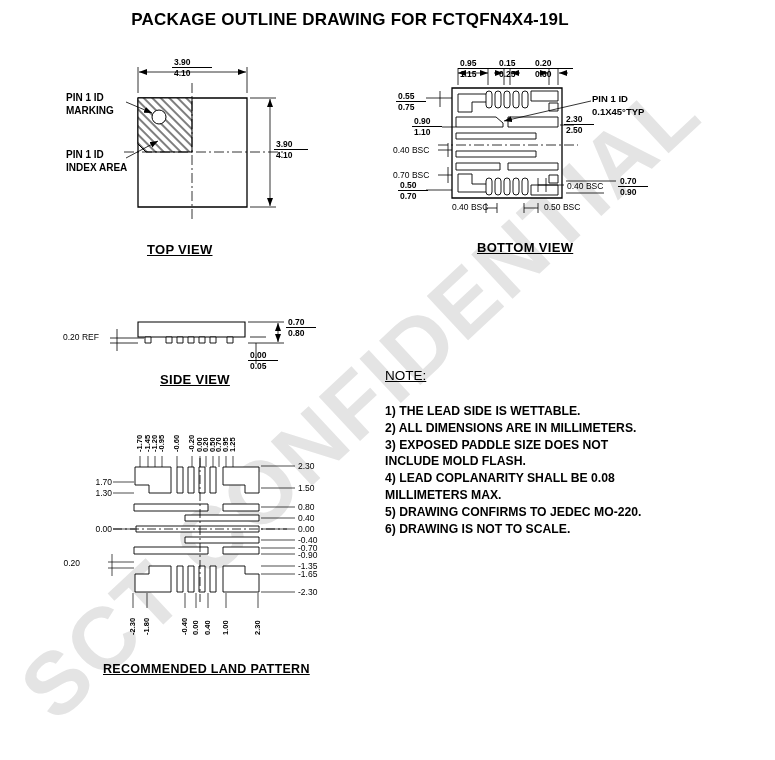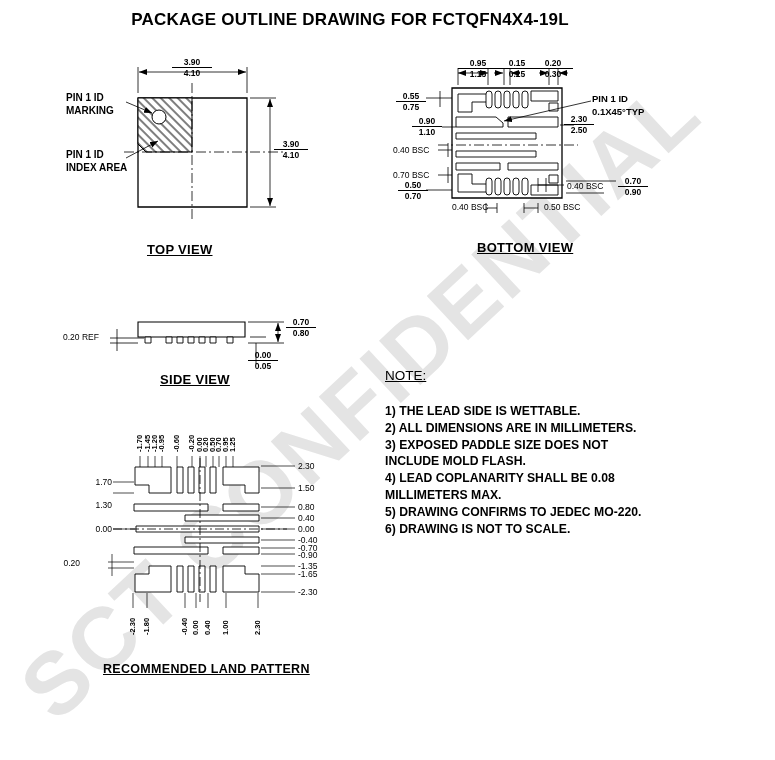--- a/index.html
+++ b/index.html
@@ -9,21 +9,21 @@
   #watermark{position:absolute;left:360px;top:400px;transform:translate(-50%,-50%) rotate(-43deg);
              font-size:88px;font-weight:bold;color:#e4e4e4;white-space:nowrap;letter-spacing:2px;z-index:0;}
   
   #page-title{position:absolute;left:0;top:10px;width:700px;text-align:center;
               font-size:17px;font-weight:bold;letter-spacing:.2px;z-index:2;}
   
   .vtitle{position:absolute;font-size:13px;font-weight:bold;text-decoration:underline;
           letter-spacing:.3px;z-index:2;white-space:nowrap;text-align:center;}
   
   .dlbl{position:absolute;font-size:8.5px;font-weight:normal;white-space:nowrap;z-index:3;background:rgba(255,255,255,.0);}
-  .frac{position:absolute;text-align:center;font-size:8.5px;font-weight:bold;line-height:1.2;z-index:3;}
+  .frac{position:absolute;font-size:8.5px;font-weight:bold;line-height:1.2;z-index:3;}
   .frac .top{display:block;border-bottom:1px solid #000;padding:0 2px;}
   .frac .bot{display:block;padding:0 2px;}
   .vlbl{position:absolute;width:30px;height:10px;font-size:7.5px;font-weight:bold;
         line-height:10px;transform:rotate(-90deg);white-space:nowrap;z-index:3;}
   .callout{position:absolute;font-size:10px;font-weight:bold;line-height:13px;z-index:3;white-space:nowrap;}
   .r{text-align:right;}
   
   #notes{position:absolute;left:385px;top:368px;width:262px;z-index:2;}
   #notes .heading{font-size:13.5px;font-weight:normal;text-decoration:underline;margin-bottom:20px;}
   .note-item{font-size:12.2px;font-weight:bold;line-height:1.38;}
@@ -336,21 +336,21 @@
   <div class="dlbl" style="left:298px;top:513px;">0.40</div>
   <div class="dlbl" style="left:298px;top:524px;">0.00</div>
   <div class="dlbl" style="left:298px;top:535px;">-0.40</div>
   <div class="dlbl" style="left:298px;top:543px;">-0.70</div>
   <div class="dlbl" style="left:298px;top:550px;">-0.90</div>
   <div class="dlbl" style="left:298px;top:561px;">-1.35</div>
   <div class="dlbl" style="left:298px;top:569px;">-1.65</div>
   <div class="dlbl" style="left:298px;top:587px;">-2.30</div>
 
   <div class="dlbl r" style="left:72px;top:477px;width:40px;">1.70</div>
-  <div class="dlbl r" style="left:72px;top:500px;width:40px;">1.30</div>
+  <div class="dlbl r" style="left:72px;top:488px;width:40px;">1.30</div>
   <div class="dlbl r" style="left:72px;top:524px;width:40px;">0.00</div>
   <div class="dlbl r" style="left:50px;top:558px;width:30px;">0.20</div>
 
   <div class="vlbl" style="left:118px;top:615px;">-2.30</div>
   <div class="vlbl" style="left:132px;top:615px;">-1.80</div>
   <div class="vlbl" style="left:170px;top:615px;">-0.40</div>
   <div class="vlbl" style="left:181px;top:615px;">0.00</div>
   <div class="vlbl" style="left:193px;top:615px;">0.40</div>
   <div class="vlbl" style="left:211px;top:615px;">1.00</div>
   <div class="vlbl" style="left:243px;top:615px;">2.30</div>

